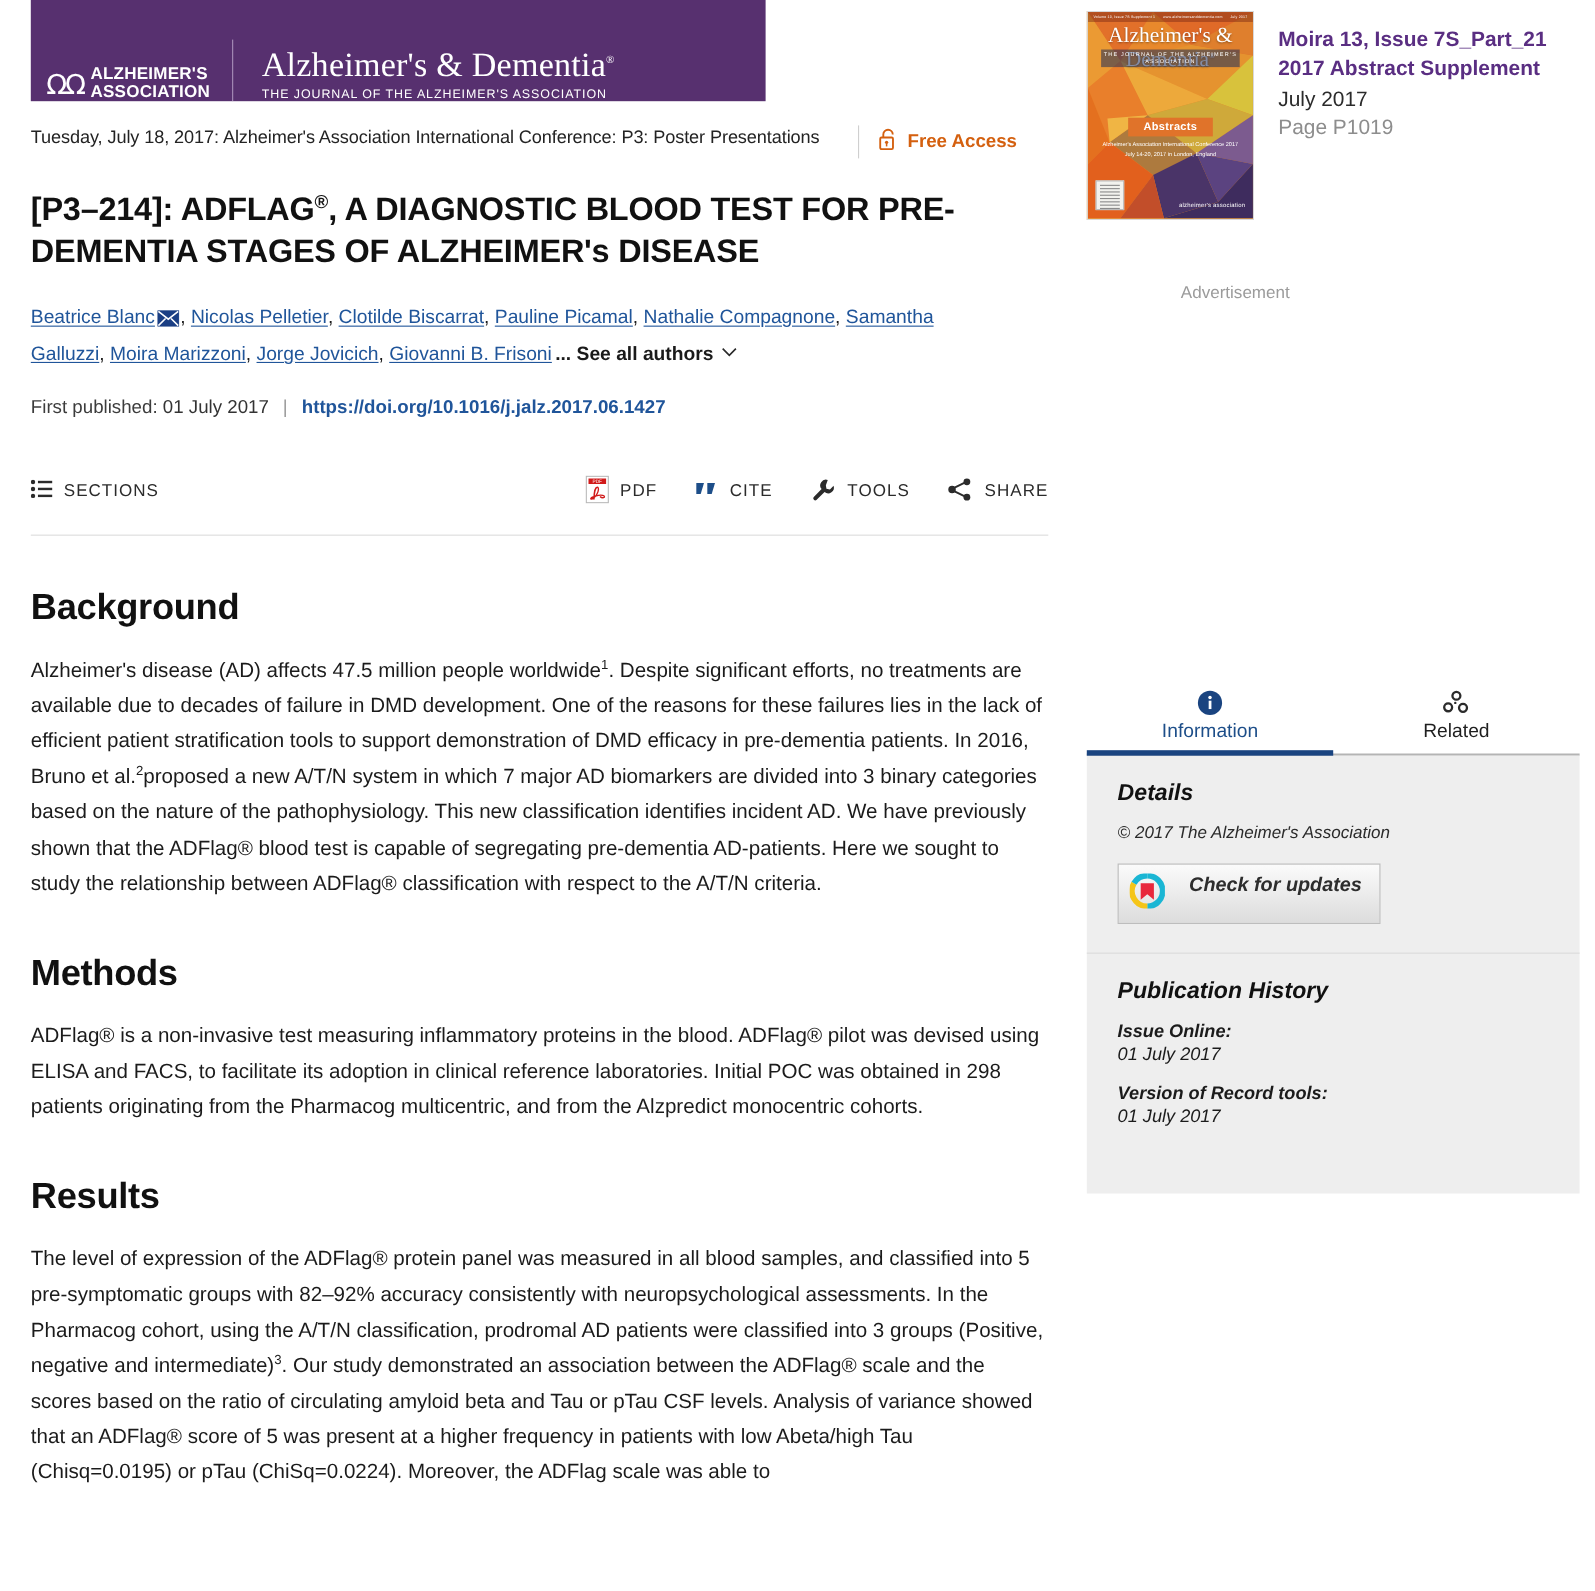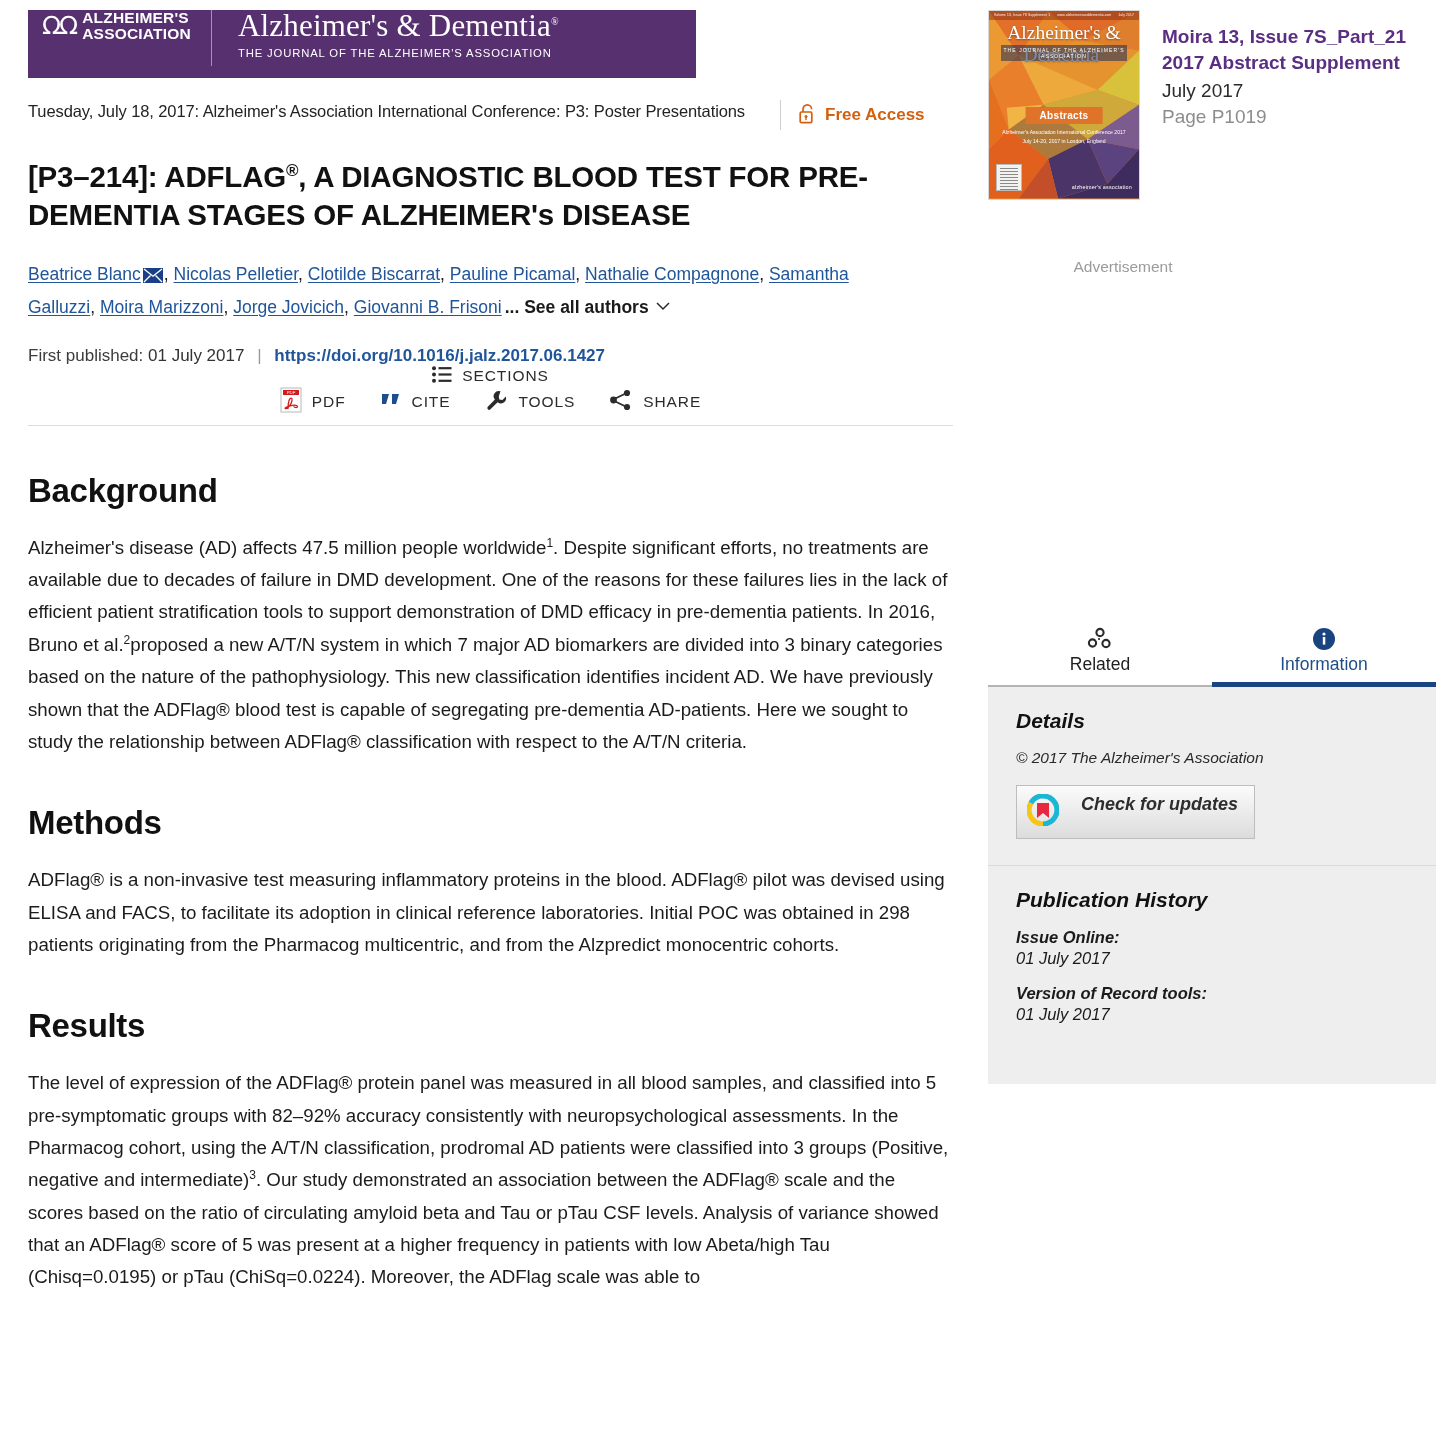--- a/index.html
+++ b/index.html
@@ -11,24 +11,23 @@
     color: #1a1a1a;
   }
   body { width: 1450px; height: 1446px; overflow: hidden; position: relative; }
 
   .page { display: flex; width: 1450px; }
 
   
   .main-col { width: 960px; padding: 0 0 0 28px; }
 
   .journal-banner {
-    width: 668px; height: 68px;
+    width: 668px; height: 92px;
     background: #57306f;
-    display: flex; align-items: flex-start;
-    margin-top: 10px;
+    display: flex; align-items: flex-end;
     overflow: hidden;
   }
   .banner-assoc {
     display: flex; align-items: center;
     padding: 0 20px 0 14px;
     color: #fff;
   }
   .assoc-glyph { font-size: 25px; line-height: 1; margin-right: 6px; letter-spacing: -2px; font-family: "DejaVu Sans", sans-serif; }
   .assoc-words { font-size: 15.5px; font-weight: bold; line-height: 1.02; letter-spacing: 0.2px; }
   .banner-divider { width: 1px; height: 56px; background: #a98fba; }
@@ -84,25 +83,25 @@
     color: #1a1a1a; font-weight: bold; margin-left: 3px; cursor: pointer;
   }
   .chev { display: inline-block; vertical-align: 2px; margin-left: 6px; }
 
   .pubinfo { margin-top: 24px; font-size: 17px; color: #333; }
   .pubinfo .label { color: #3c3c3c; }
   .pubinfo .sep { color: #999; margin: 0 8px; }
   .pubinfo a { color: #20559a; font-weight: bold; text-decoration: none; }
 
   .toolbar {
+    margin-top: 52px;
     display: flex; align-items: center; justify-content: space-between;
     width: 925px;
-    padding-bottom: 8px;
+    padding-bottom: 23px;
     border-bottom: 1px solid #dcdcdc;
-    flex-direction: column;
   }
   .tool-item { display: flex; align-items: center; cursor: pointer; }
   .tool-label {
     font-size: 15.5px; letter-spacing: 0.9px; color: #2b2b2b; margin-left: 10px;
   }
   .tools-right { display: flex; align-items: center; gap: 34px; }
 
   h2.section-h {
     font-size: 33px; font-weight: bold; margin: 46px 0 0 0; letter-spacing: -0.3px; color: #111;
   }
@@ -393,40 +392,40 @@
         <div class="issue-line-a">Moira 13, Issue 7S_Part_21</div>
         <div class="issue-line-b">2017 Abstract Supplement</div>
         <div class="issue-line-c">July 2017</div>
         <div class="issue-line-d">Page P1019</div>
       </div>
     </div>
 
     <div class="ad-label">Advertisement</div>
 
     <div class="tabs">
+      <div class="tab active">
+        <div class="tab-icon">
+          <svg width="26" height="26" viewBox="0 0 26 26">
+            <circle cx="13" cy="13" r="11" fill="#1a4480"></circle>
+            <rect x="11.8" y="11" width="2.5" height="7.6" fill="#ffffff"></rect>
+            <circle cx="13" cy="8" r="1.6" fill="#ffffff"></circle>
+          </svg>
+        </div>
+        <div class="tab-label">Information</div>
+      </div>
       <div class="tab">
         <div class="tab-icon">
           <svg width="26" height="24" viewBox="0 0 26 24">
             <circle cx="13" cy="5.5" r="3.6" fill="none" stroke="#2b2b2b" stroke-width="2.1"></circle>
             <circle cx="5.5" cy="16" r="3.6" fill="none" stroke="#2b2b2b" stroke-width="2.1"></circle>
             <circle cx="19" cy="16.5" r="3.6" fill="none" stroke="#2b2b2b" stroke-width="2.1"></circle>
             <circle cx="12" cy="12" r="1.1" fill="#2b2b2b"></circle>
           </svg>
         </div>
         <div class="tab-label">Related</div>
-      </div>
-      <div class="tab active">
-        <div class="tab-icon">
-          <svg width="26" height="26" viewBox="0 0 26 26">
-            <circle cx="13" cy="13" r="11" fill="#1a4480"></circle>
-            <rect x="11.8" y="11" width="2.5" height="7.6" fill="#ffffff"></rect>
-            <circle cx="13" cy="8" r="1.6" fill="#ffffff"></circle>
-          </svg>
-        </div>
-        <div class="tab-label">Information</div>
       </div>
     </div>
 
     <div class="info-panel">
       <div class="panel-sec">
         <div class="panel-h">Details</div>
         <div class="panel-copy">© 2017 The Alzheimer's Association</div>
         <div class="crossmark-btn">
           <span>
             <svg width="32" height="32" viewBox="0 0 32 32">

